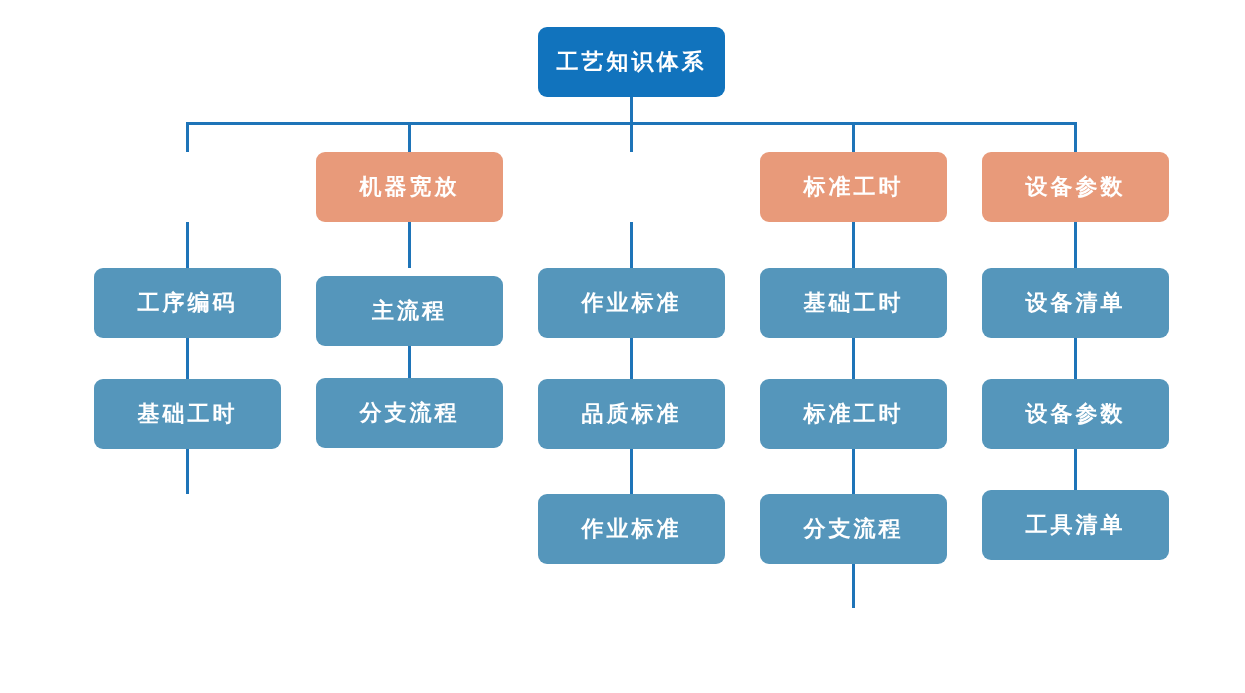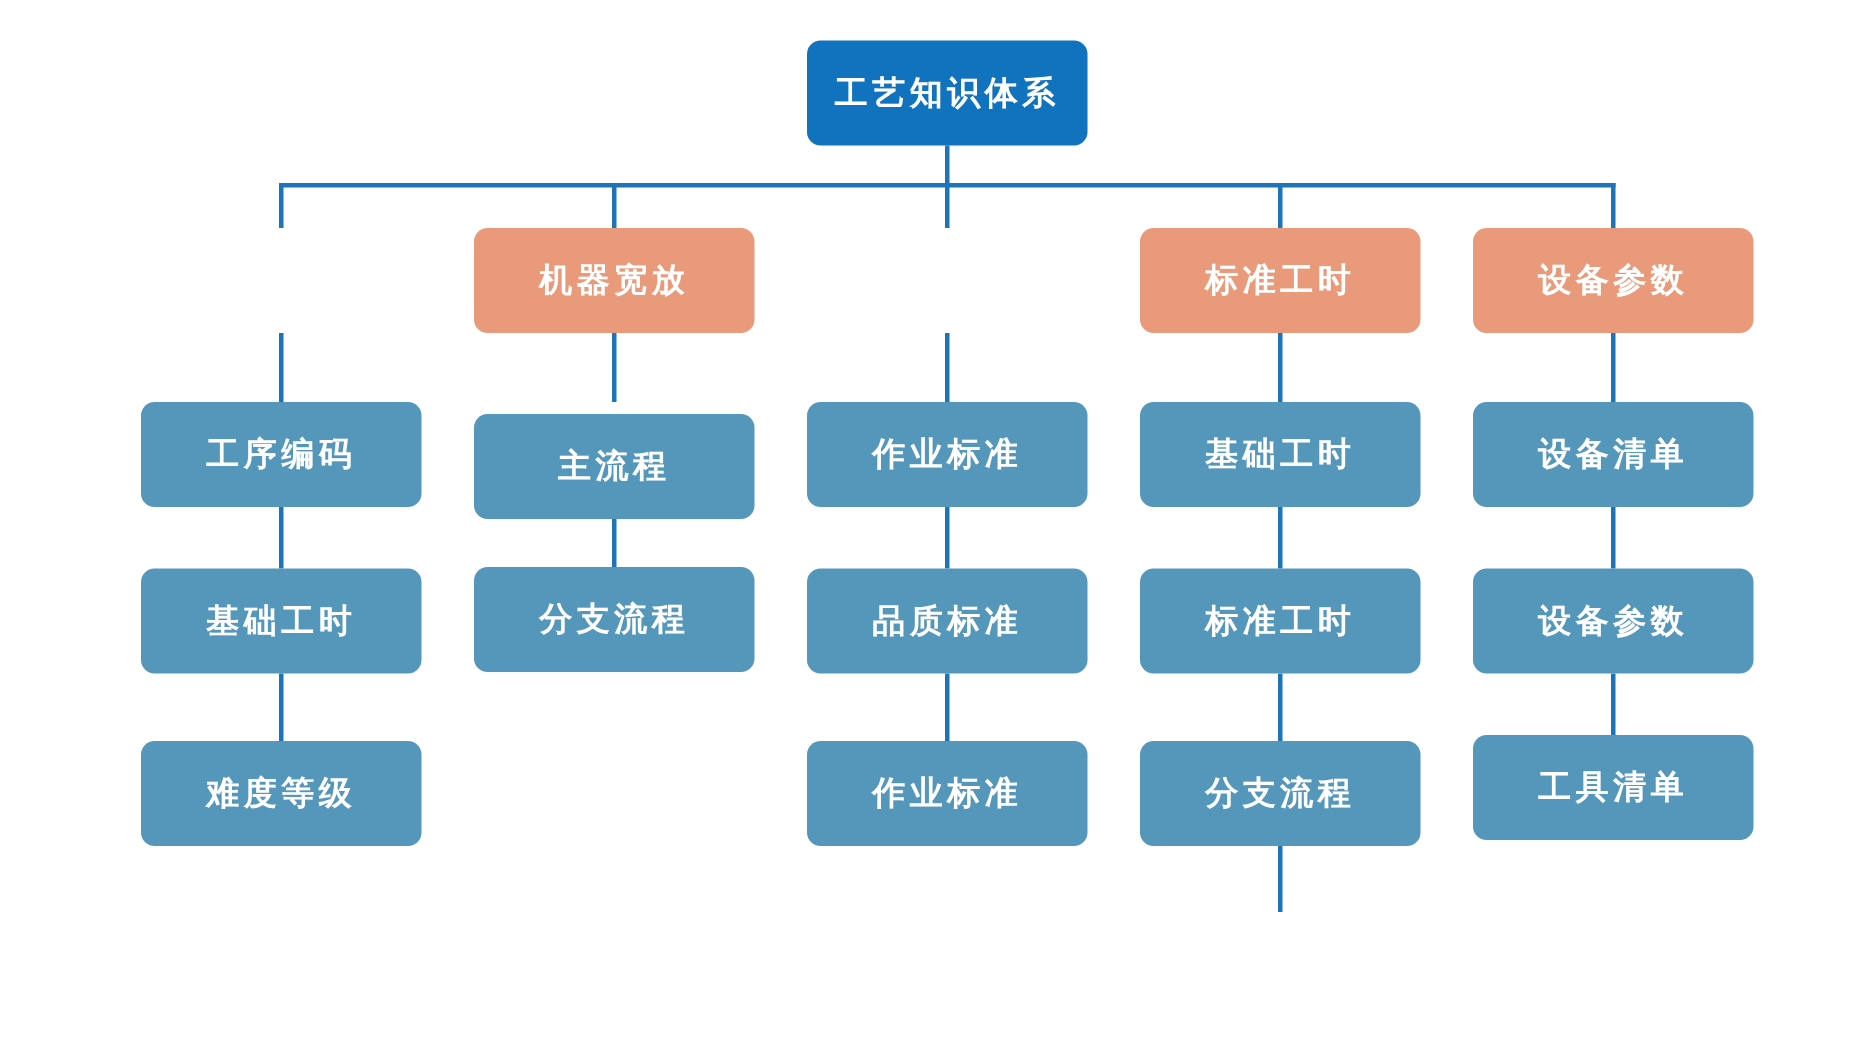--- a/index.html
+++ b/index.html
@@ -59,21 +59,20 @@
   <div class="v" style="left:1074px;top:449px;height:45px"></div>
 
   <div class="box root" style="left:538px;top:27px">工艺知识体系</div>
 
   <div class="box branch" style="left:316px;top:152px">机器宽放</div>
   <div class="box branch" style="left:760px;top:152px">标准工时</div>
   <div class="box branch" style="left:982px;top:152px">设备参数</div>
 
   <div class="box child" style="left:94px;top:268px">工序编码</div>
   <div class="box child" style="left:94px;top:379px">基础工时</div>
-  <div class="box child" style="left:94px;top:494px">难度等级</div>
 
   <div class="box child" style="left:316px;top:276px">主流程</div>
   <div class="box child" style="left:316px;top:378px">分支流程</div>
 
   <div class="box child" style="left:538px;top:268px">作业标准</div>
   <div class="box child" style="left:538px;top:379px">品质标准</div>
   <div class="box child" style="left:538px;top:494px">作业标准</div>
 
   <div class="box child" style="left:760px;top:268px">基础工时</div>
   <div class="box child" style="left:760px;top:379px">标准工时</div>

